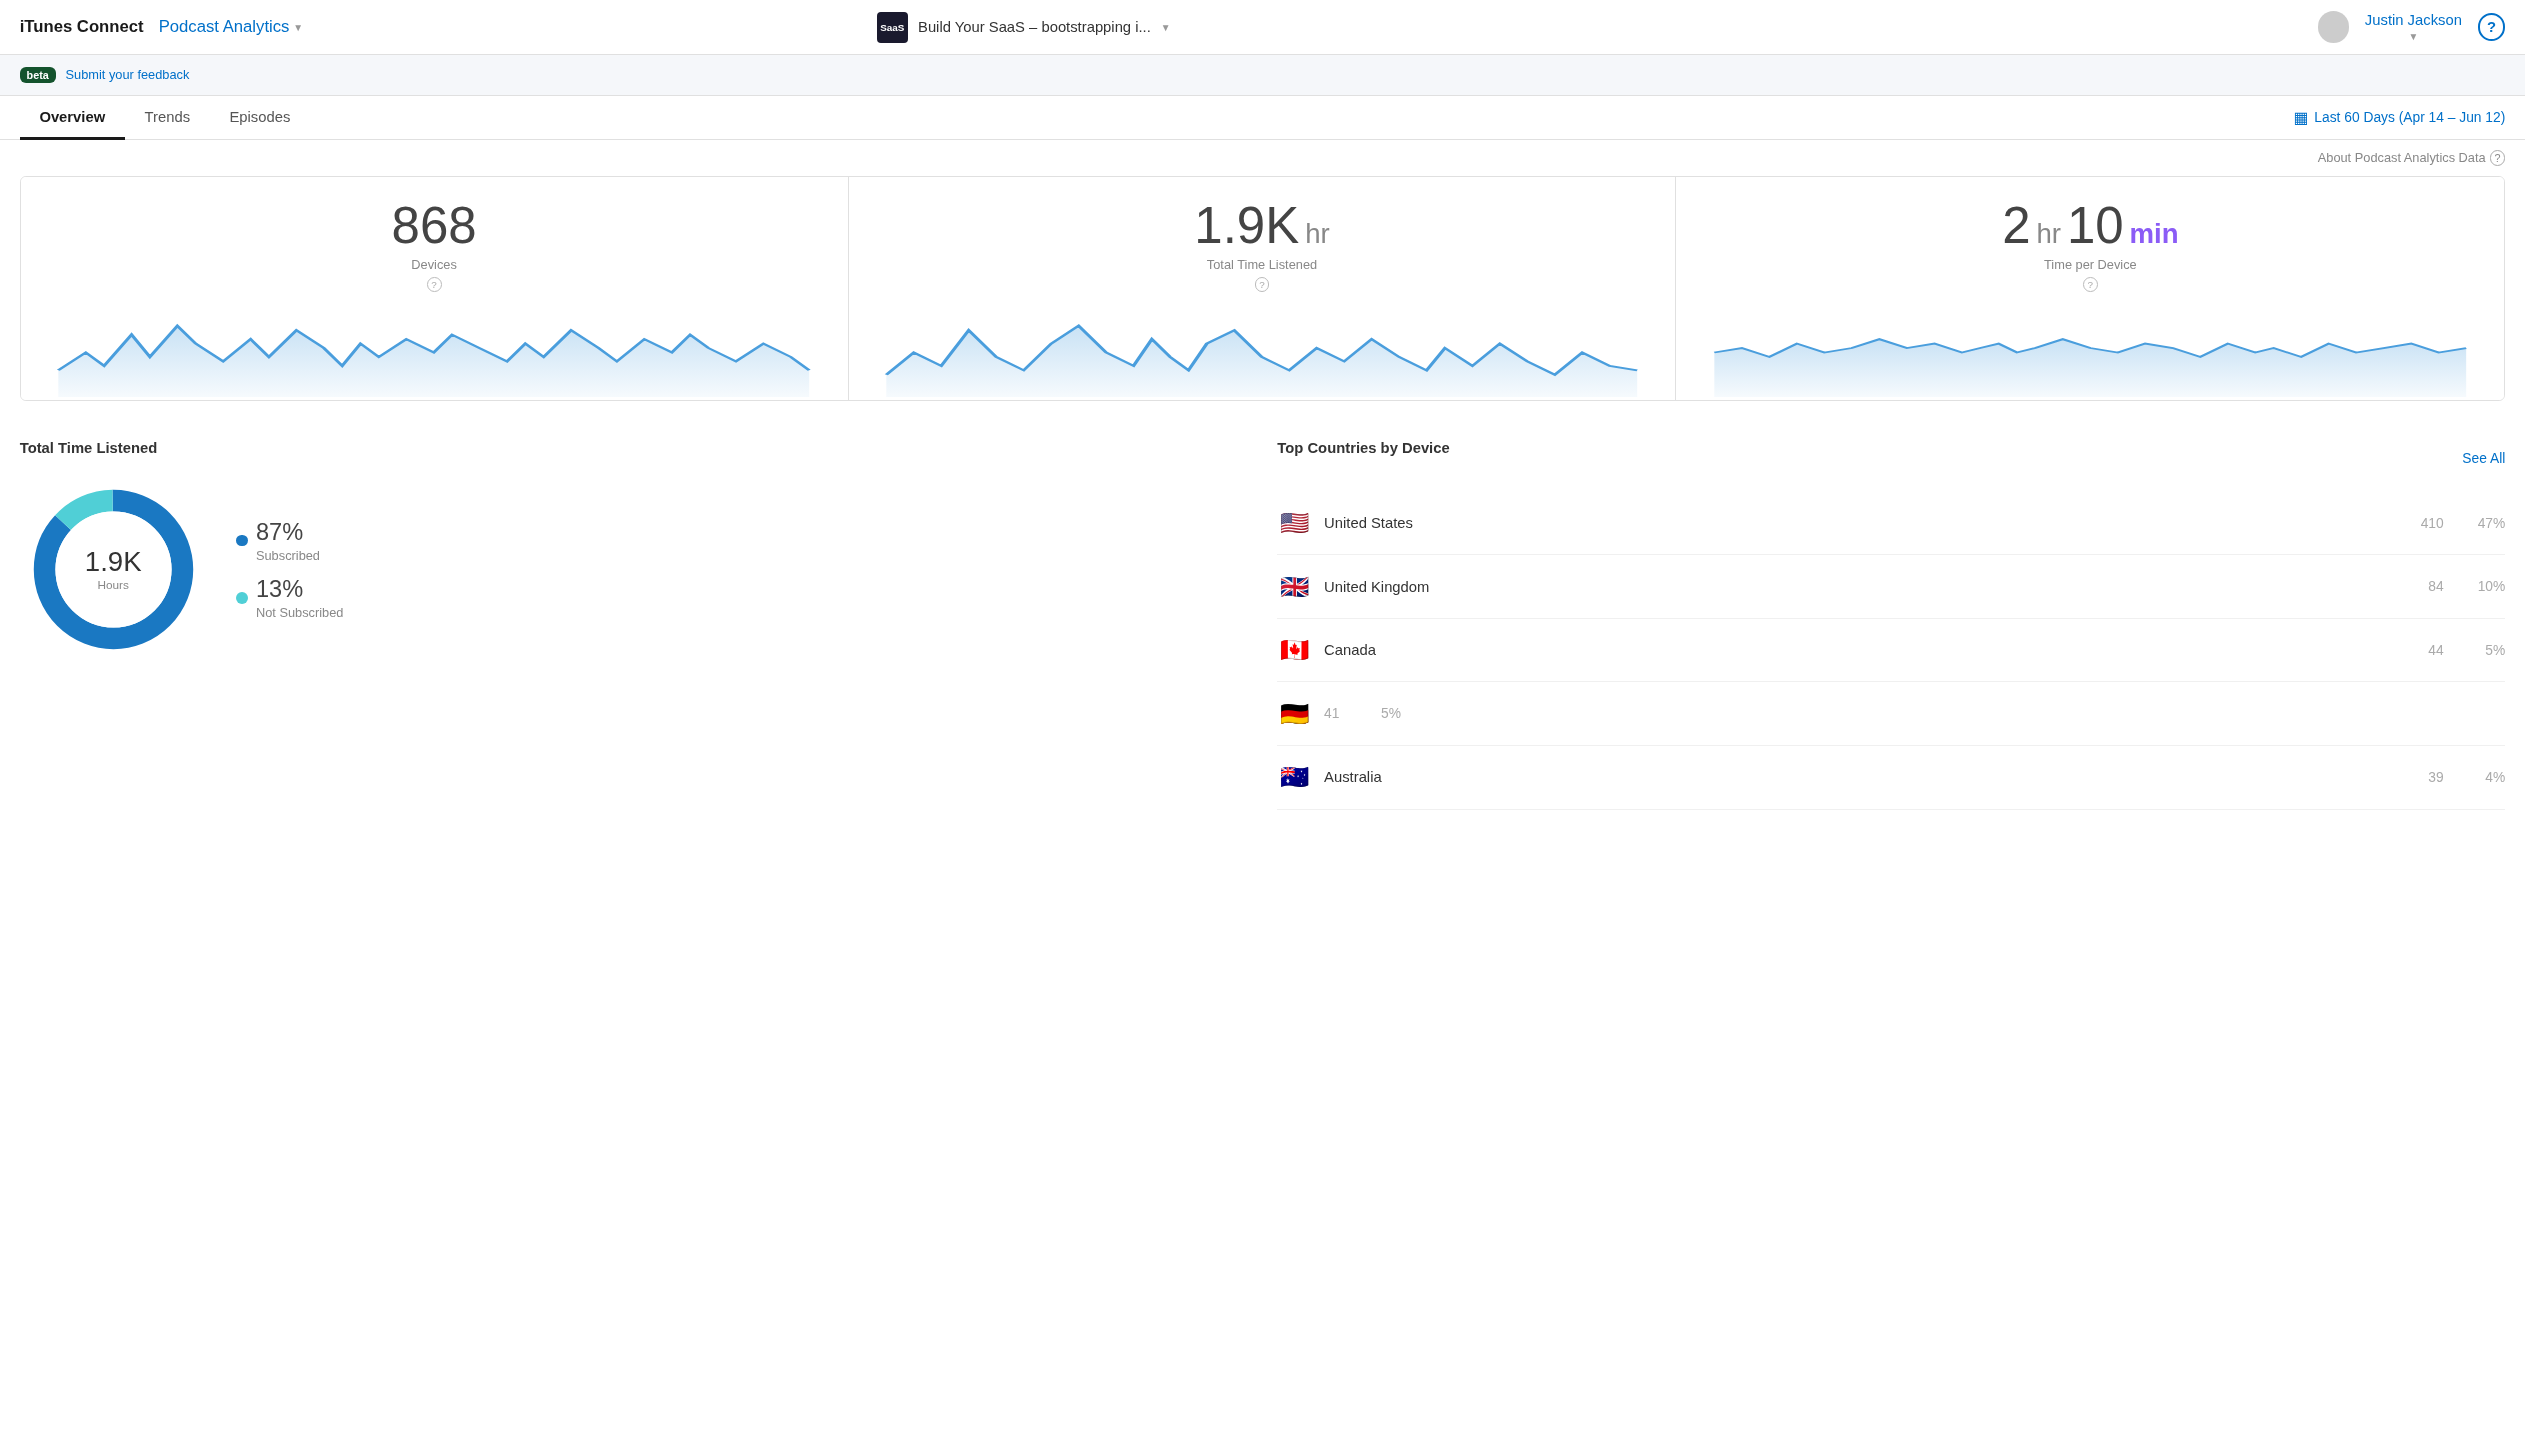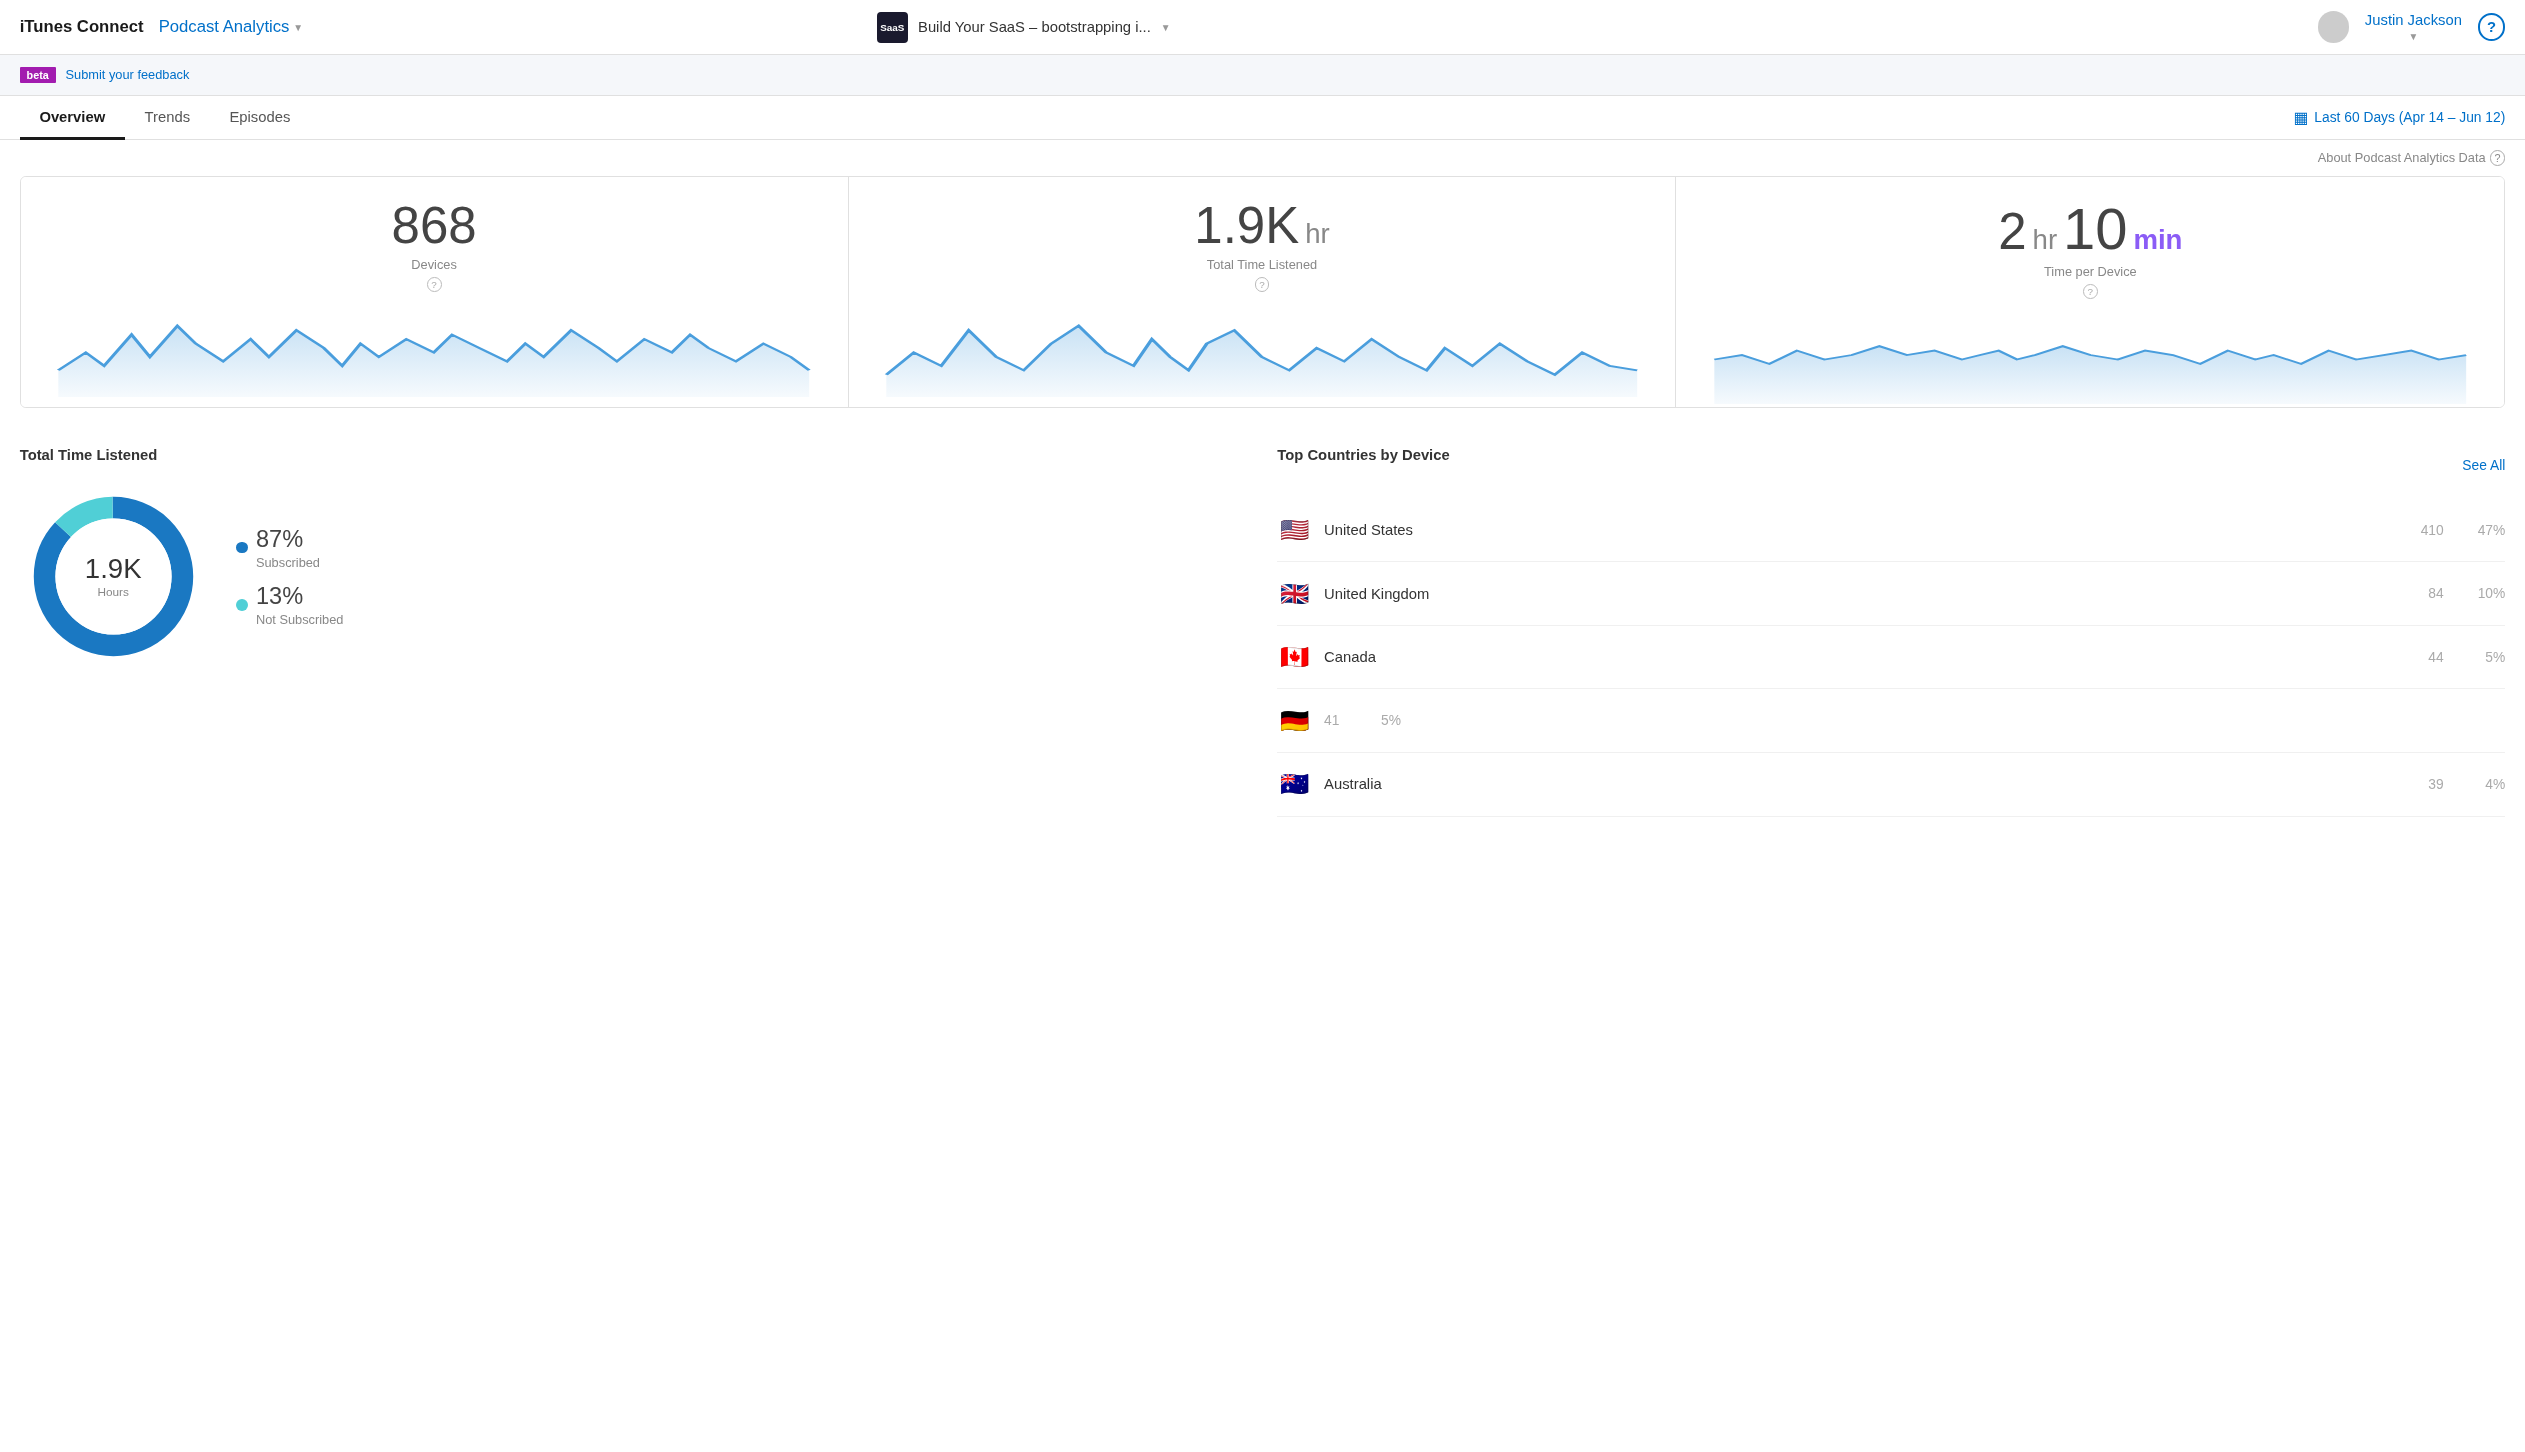--- a/index.html
+++ b/index.html
@@ -46,26 +46,26 @@
     
     .beta-bar {
       background: #f5f7fa;
       padding: 11.8px 19.7px;
       display: flex;
       align-items: center;
       gap: 9.9px;
       border-bottom: 1px solid #e0e0e0;
     }
     .beta-badge {
-      background: #a21caf;
+      background: #14532d;
       color: #fff;
       font-size: 10.8px;
       font-weight: 700;
       padding: 2px 6.9px;
-      border-radius: 1px;
+      border-radius: 6px;
     }
     .feedback-link { color: #0070c9; font-size: 12.8px; cursor: pointer; }
 
     
     .nav-tabs {
       display: flex;
       align-items: center;
       padding: 0 19.7px;
       border-bottom: 1px solid #e0e0e0;
       background: #fff;
@@ -120,21 +120,21 @@
       color: #444;
       line-height: 1;
       margin-bottom: 5.9px;
       display: flex;
       align-items: baseline;
       justify-content: center;
       gap: 5.9px;
     }
     .stat-value .unit { font-size: 27.6px; font-weight: 300; color: #888; }
     .stat-value .unit-min { font-size: 27.6px; font-weight: 700; color: #8b5cf6; }
-    .stat-value .num2 { font-size: 58px; font-weight: 200; color: #444; }
+    .stat-value .num2 { font-size: 51px; font-weight: 200; color: #444; }
     .stat-label {
       text-align: center;
       color: #888;
       font-size: 12.8px;
       margin-bottom: 15.8px;
       display: flex;
       align-items: center;
       justify-content: center;
       gap: 4.9px;
       flex-direction: column;

